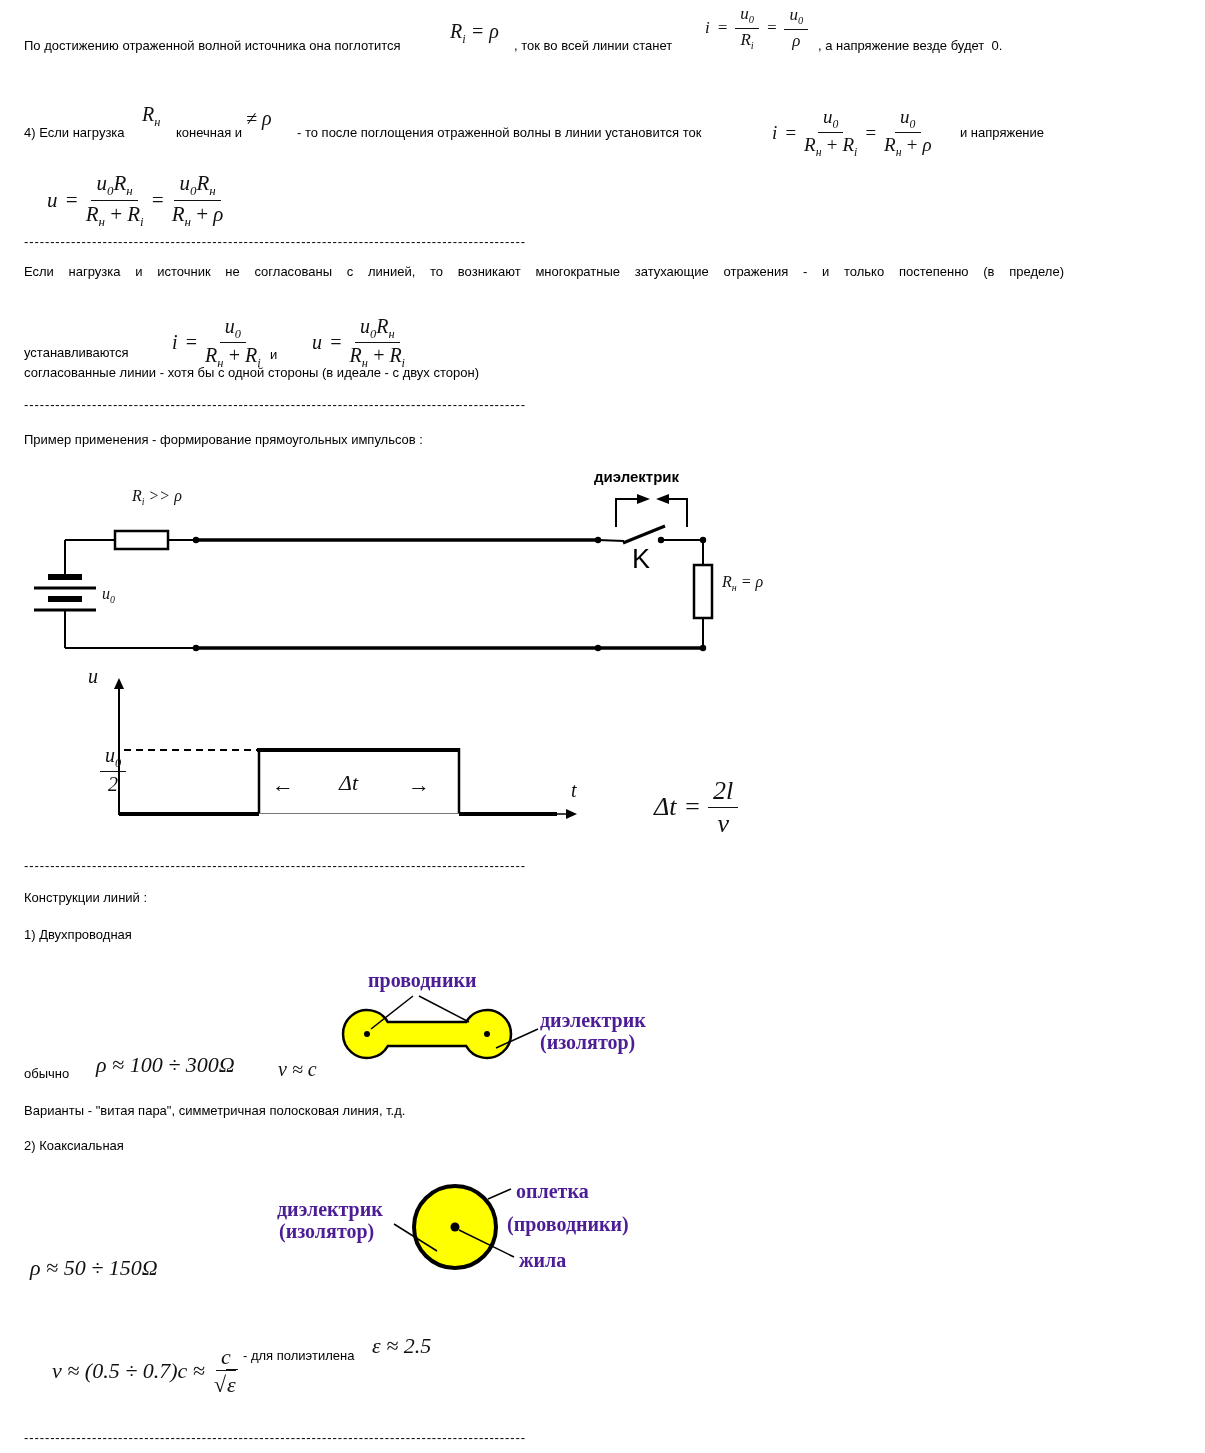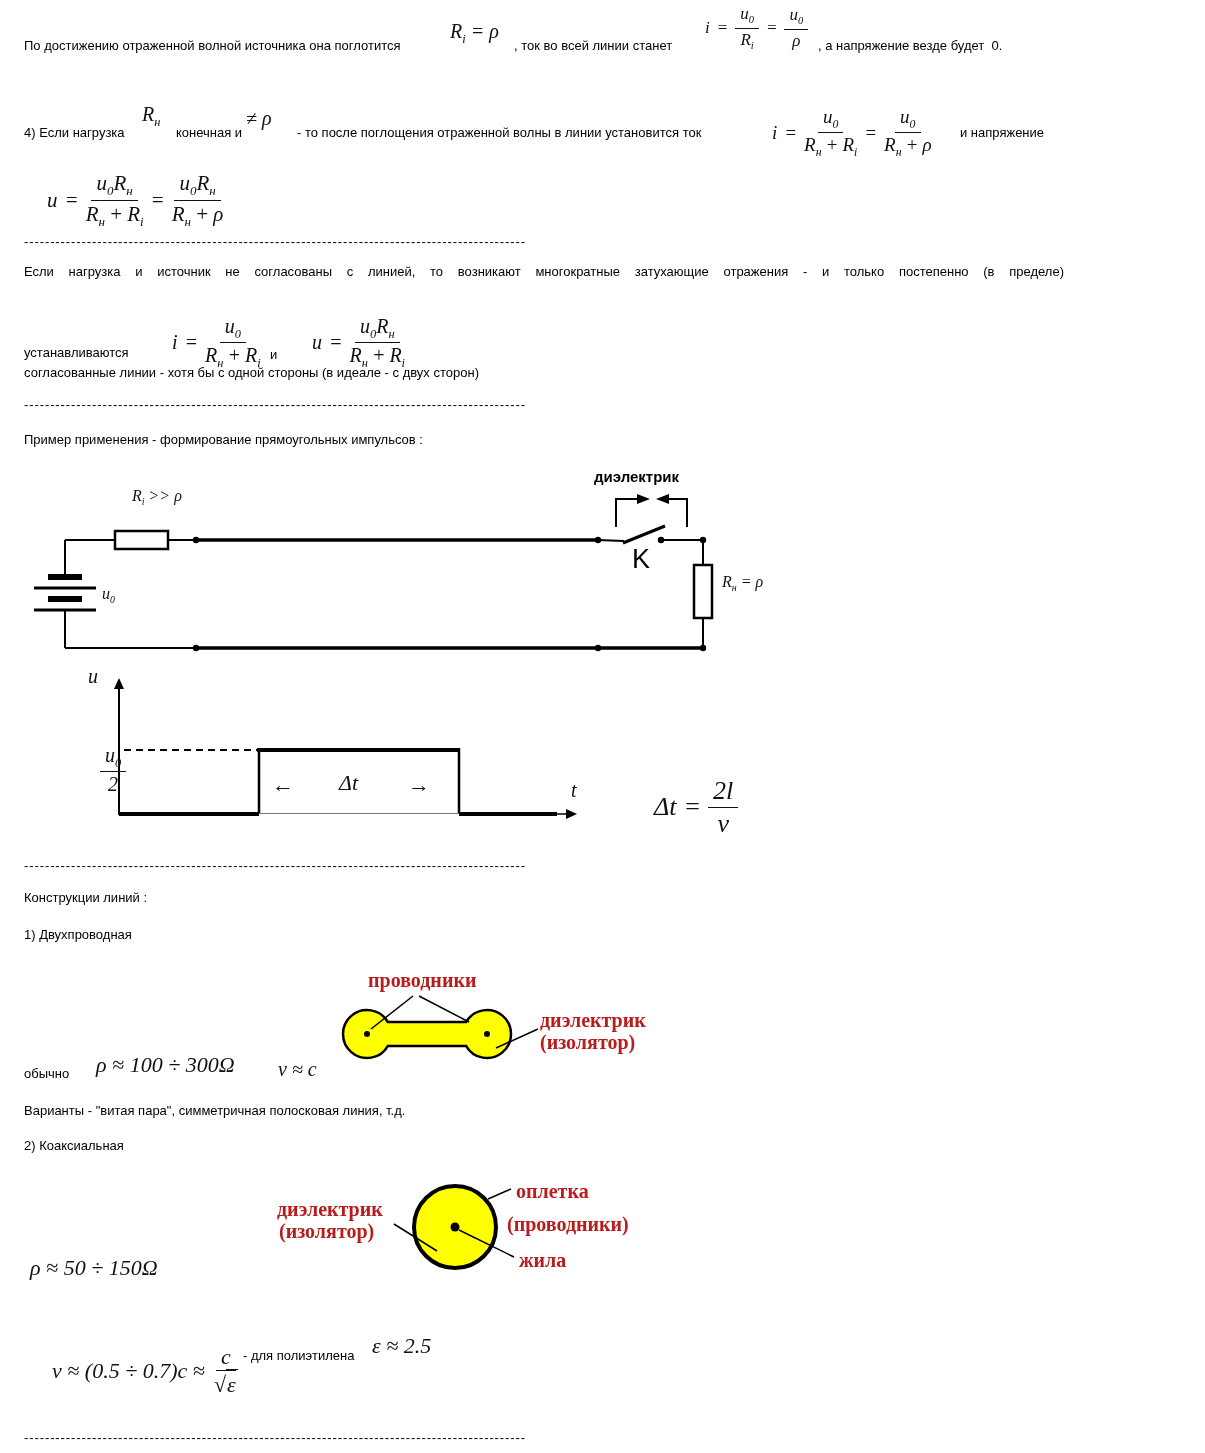--- a/index.html
+++ b/index.html
@@ -17,21 +17,21 @@
   .f24{font-size:16px;}
   .f26{font-size:26px;}
   .row{display:inline-flex;align-items:center;}
   .frac{display:inline-flex;flex-direction:column;align-items:center;vertical-align:middle;}
   .frac .num{display:block;border-bottom:1.6px solid #111;padding:0 5px 1px 5px;text-align:center;line-height:1.15;}
   .frac .den{display:block;padding-top:1px;line-height:1.15;}
   .eq{margin:0 7px;}
   .plus{margin:0 4px;}
   sub{font-size:62%;}
   .sep{letter-spacing:0.9px;white-space:pre;}
-  .slab{font-family:"Liberation Serif",serif;font-weight:bold;font-size:20px;white-space:pre;color:#b91c1c;}
+  .slab{font-family:"Liberation Serif",serif;font-weight:bold;font-size:20px;white-space:pre;color:#4c1d95;}
   .gap-label{font-weight:bold;font-size:15px;}
   .k-label{font-size:27px;font-family:"Liberation Sans",sans-serif;}
   .rad{font-style:normal;}
   .arg{border-top:1.6px solid #111;padding:2px 2px 0 1px;}
   svg{display:block;}
 </style>
 </head>
 <body>
 
 <div id="page">

